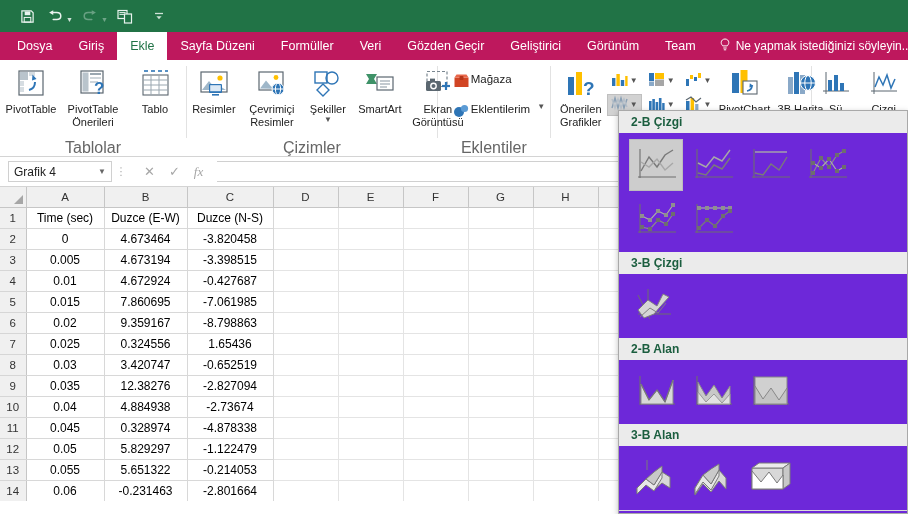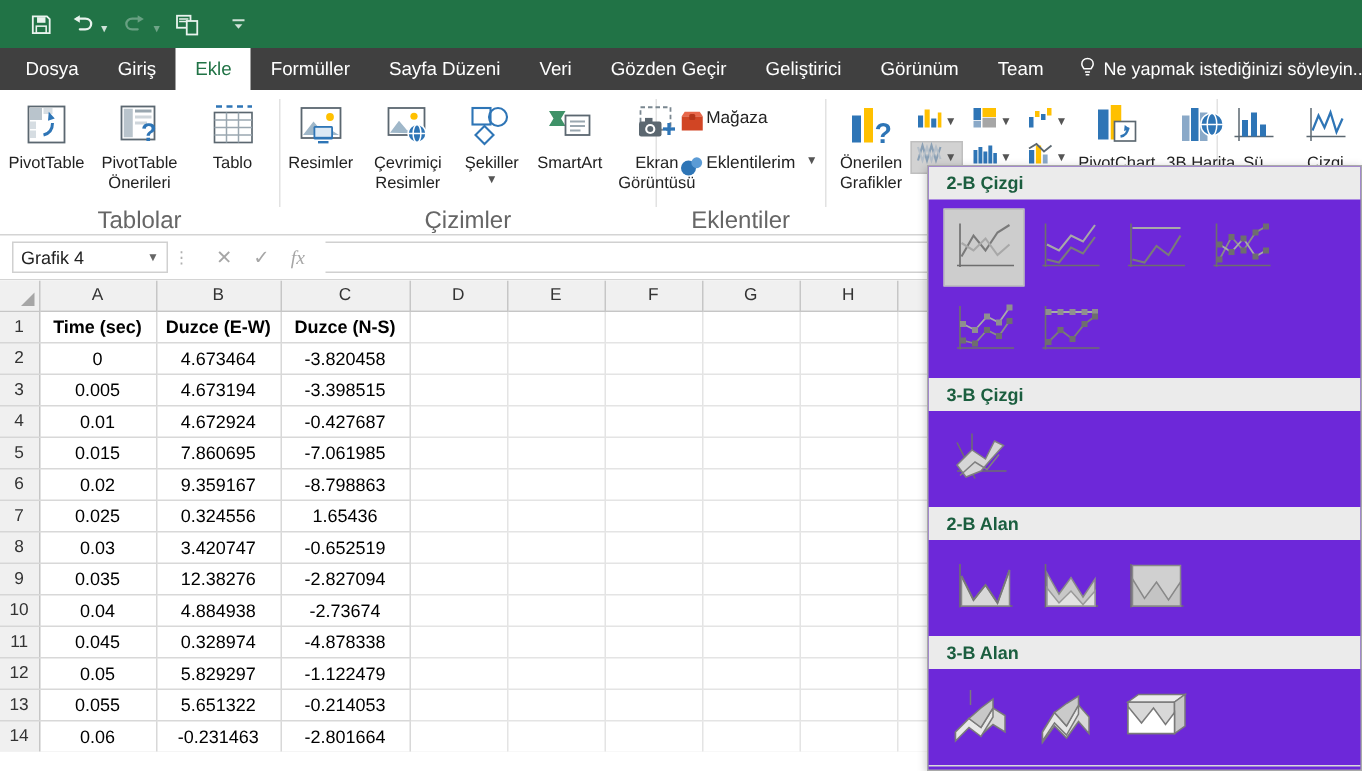--- a/index.html
+++ b/index.html
@@ -19,21 +19,21 @@
   }
   .qat-btn {
     width: 26px; height: 26px; display: flex; align-items: center; justify-content: center;
     color: #d7e8de;
   }
   .qat-btn.dim { opacity: .45; }
   .qat-caret { font-size: 7px; color: #cfe2d8; margin-left: -4px; margin-right: 2px; padding-top:6px;}
 
   
   .tabstrip {
-    height: 28px; background: #404040; display: flex; align-items: stretch;
+    height: 28px; background: #be185d; display: flex; align-items: stretch;
     padding-left: 4px; position: relative;
   }
   .tab {
     display: flex; align-items: center; padding: 0 13px;
     color: #ffffff; font-size: 12.5px; white-space: nowrap;
   }
   .tab.active { background: #ffffff; color: #217346; }
   .tellme {
     display: flex; align-items: center; gap: 5px; color: #ffffff;
     font-size: 12px; padding: 0 6px 0 10px; white-space: nowrap;
@@ -118,21 +118,21 @@
   }
   .rowhdr {
     width: 26px; height: 21px; background: #f0f0f0; border-right: 1px solid #c6c6c6;
     border-bottom: 1px solid #d6d6d6; font-size: 11.5px; color: #333;
     font-weight: normal; text-align: center;
   }
   .cell {
     height: 21px; border-right: 1px solid #d8d8d8; border-bottom: 1px solid #d8d8d8;
     font-size: 12px; color: #000; text-align: center; overflow: hidden; white-space: nowrap;
   }
-  .cell.hdrcell { font-weight: bold; margin-left: 36px; }
+  .cell.hdrcell { font-weight: normal; margin-left: 36px; }
   .cell.empty { border-right: 1px solid #e4e4e4; border-bottom: 1px solid #e4e4e4; }
 
   
   .gallery {
     position: absolute; left: 618px; top: 110px; width: 290px; height: 404px;
     background: #6d28d9; border: 1px solid #a9a9a9; box-shadow: 0 2px 6px rgba(0,0,0,.25);
     z-index: 40; overflow: hidden;
   }
   .gsection {
     height: 22px; background: #ebebeb; display: flex; align-items: center;
@@ -196,24 +196,24 @@
     <div class="tab">
         <span>Dosya</span>
       </div>
     <div class="tab">
         <span>Giriş</span>
       </div>
     <div class="tab active">
         <span>Ekle</span>
       </div>
     <div class="tab">
+        <span>Sayfa Düzeni</span>
+      </div>
+    <div class="tab">
         <span>Formüller</span>
-      </div>
-    <div class="tab">
-        <span>Sayfa Düzeni</span>
       </div>
     <div class="tab">
         <span>Veri</span>
       </div>
     <div class="tab">
         <span>Gözden Geçir</span>
       </div>
     <div class="tab">
         <span>Geliştirici</span>
       </div>

